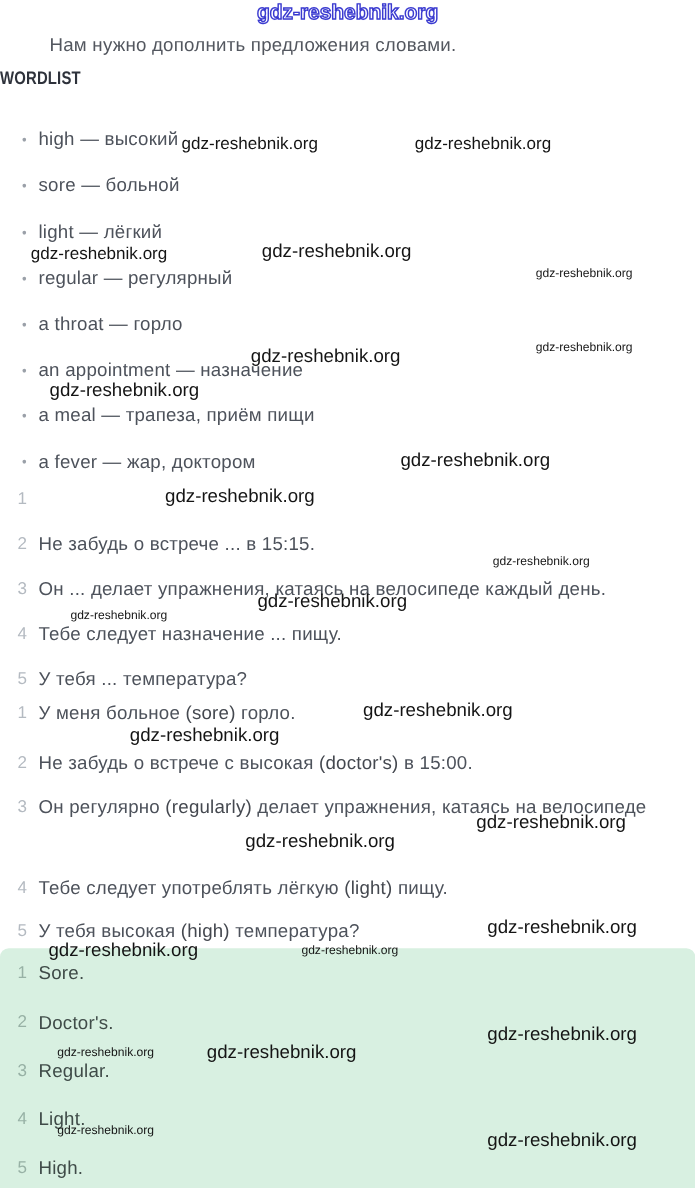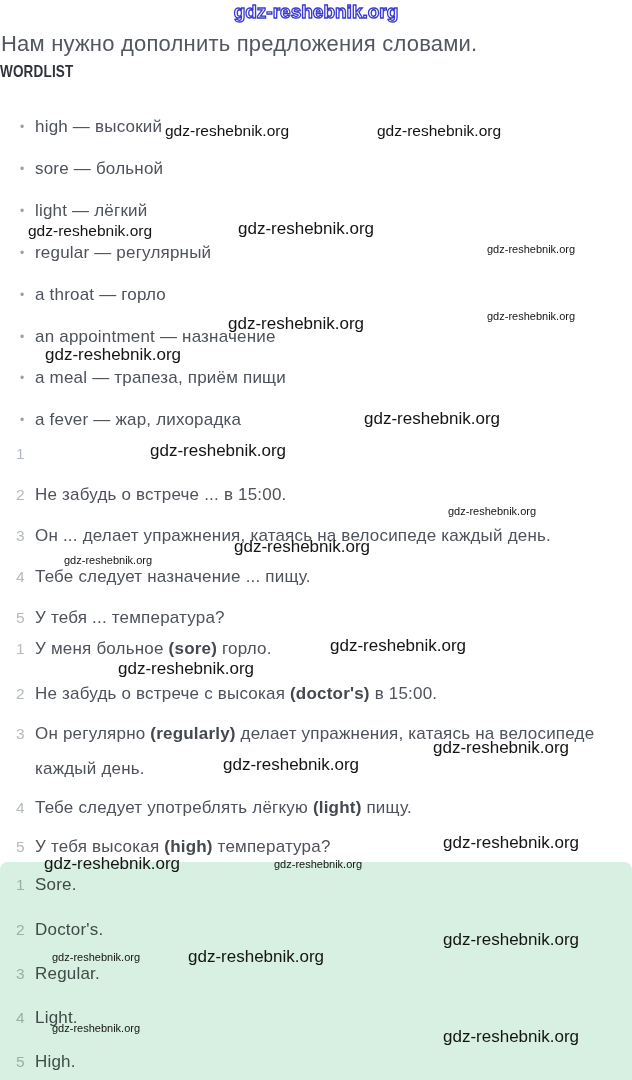--- a/index.html
+++ b/index.html
@@ -26,21 +26,21 @@
     left:50%;transform:translateX(-50%);
     top:1px;
     font-size:19px;font-weight:700;
     color:#ffffff;
     -webkit-text-stroke:1.3px #3b3bd0;
     text-shadow:0 0 1px #3b3bd0;
   }
   
   .intro{
     position:absolute;left:1px;top:31px;
-    font-size:22px;letter-spacing:.2px;color:#53575f;
+    font-size:17px;letter-spacing:.2px;color:#53575f;padding-left:44px;
   }
   .wordlist-title{
     position:absolute;left:0;top:62px;
     font-size:16.5px;font-weight:800;color:#2e323b;
     transform:scaleX(.82);transform-origin:left center;
     letter-spacing:.2px;
   }
   
   .wl-item{
     position:absolute;left:20px;
@@ -56,21 +56,21 @@
     position:absolute;left:16px;
     display:flex;align-items:flex-start;
     font-size:17px;letter-spacing:.2px;color:#4d525b;
     line-height:25px;
   }
   .nrow .num{
     width:19px;flex:0 0 19px;
     color:#b4bac1;font-size:15.5px;line-height:25px;
   }
   .nrow .txt{max-width:575px;}
-  .nrow b{font-weight:700;color:#44484f;}
+  .nrow b{font-weight:400;color:#44484f;}
   .line2{margin-top:10px;}
   .line2:empty{margin:0;}
   
   .green-block{
     position:absolute;left:0;top:862px;width:632px;height:218px;
     background:#d8f0e1;
     border-radius:8px 8px 0 0;
     z-index:1;
   }
   .grow{z-index:2;color:#3f4b48;}
@@ -110,29 +110,29 @@
   <div class="wl-item" style="top:327px">
       <span class="bullet">•</span>
       <span>an appointment — назначение</span>
     </div>
   <div class="wl-item" style="top:368px">
       <span class="bullet">•</span>
       <span>a meal — трапеза, приём пищи</span>
     </div>
   <div class="wl-item" style="top:410px">
       <span class="bullet">•</span>
-      <span>a fever — жар, лихорадка</span>
+      <span>a fever — жар, доктором</span>
     </div>
 
   <div class="nrow" style="top:441px">
       <span class="num">1</span>
     </div>
   <div class="nrow" style="top:482px">
       <span class="num">2</span>
-      <span class="txt">Не забудь о встрече ... в 15:00.</span>
+      <span class="txt">Не забудь о встрече ... в 15:15.</span>
     </div>
   <div class="nrow" style="top:523px">
       <span class="num">3</span>
       <span class="txt">Он ... делает упражнения, катаясь на велосипеде каждый день.</span>
     </div>
   <div class="nrow" style="top:564px">
       <span class="num">4</span>
       <span class="txt">Тебе следует назначение ... пищу.</span>
     </div>
   <div class="nrow" style="top:605px">
@@ -143,21 +143,21 @@
   <div class="nrow" style="top:636px">
       <span class="num">1</span>
       <span class="txt"><span>У меня больное </span><b>(sore)</b><span> горло.</span><span class="line2" style="display:block"></span></span>
     </div>
   <div class="nrow" style="top:681px">
       <span class="num">2</span>
       <span class="txt"><span>Не забудь о встрече с высокая </span><b>(doctor's)</b><span> в 15:00.</span><span class="line2" style="display:block"></span></span>
     </div>
   <div class="nrow" style="top:721px">
       <span class="num">3</span>
-      <span class="txt"><span>Он регулярно </span><b>(regularly)</b><span> делает упражнения, катаясь на велосипеде</span><span class="line2" style="display:block">каждый день.</span></span>
+      <span class="txt"><span>Он регулярно </span><b>(regularly)</b><span> делает упражнения, катаясь на велосипеде</span></span>
     </div>
   <div class="nrow" style="top:795px">
       <span class="num">4</span>
       <span class="txt"><span>Тебе следует употреблять лёгкую </span><b>(light)</b><span> пищу.</span><span class="line2" style="display:block"></span></span>
     </div>
   <div class="nrow" style="top:834px">
       <span class="num">5</span>
       <span class="txt"><span>У тебя высокая </span><b>(high)</b><span> температура?</span><span class="line2" style="display:block"></span></span>
     </div>
 

